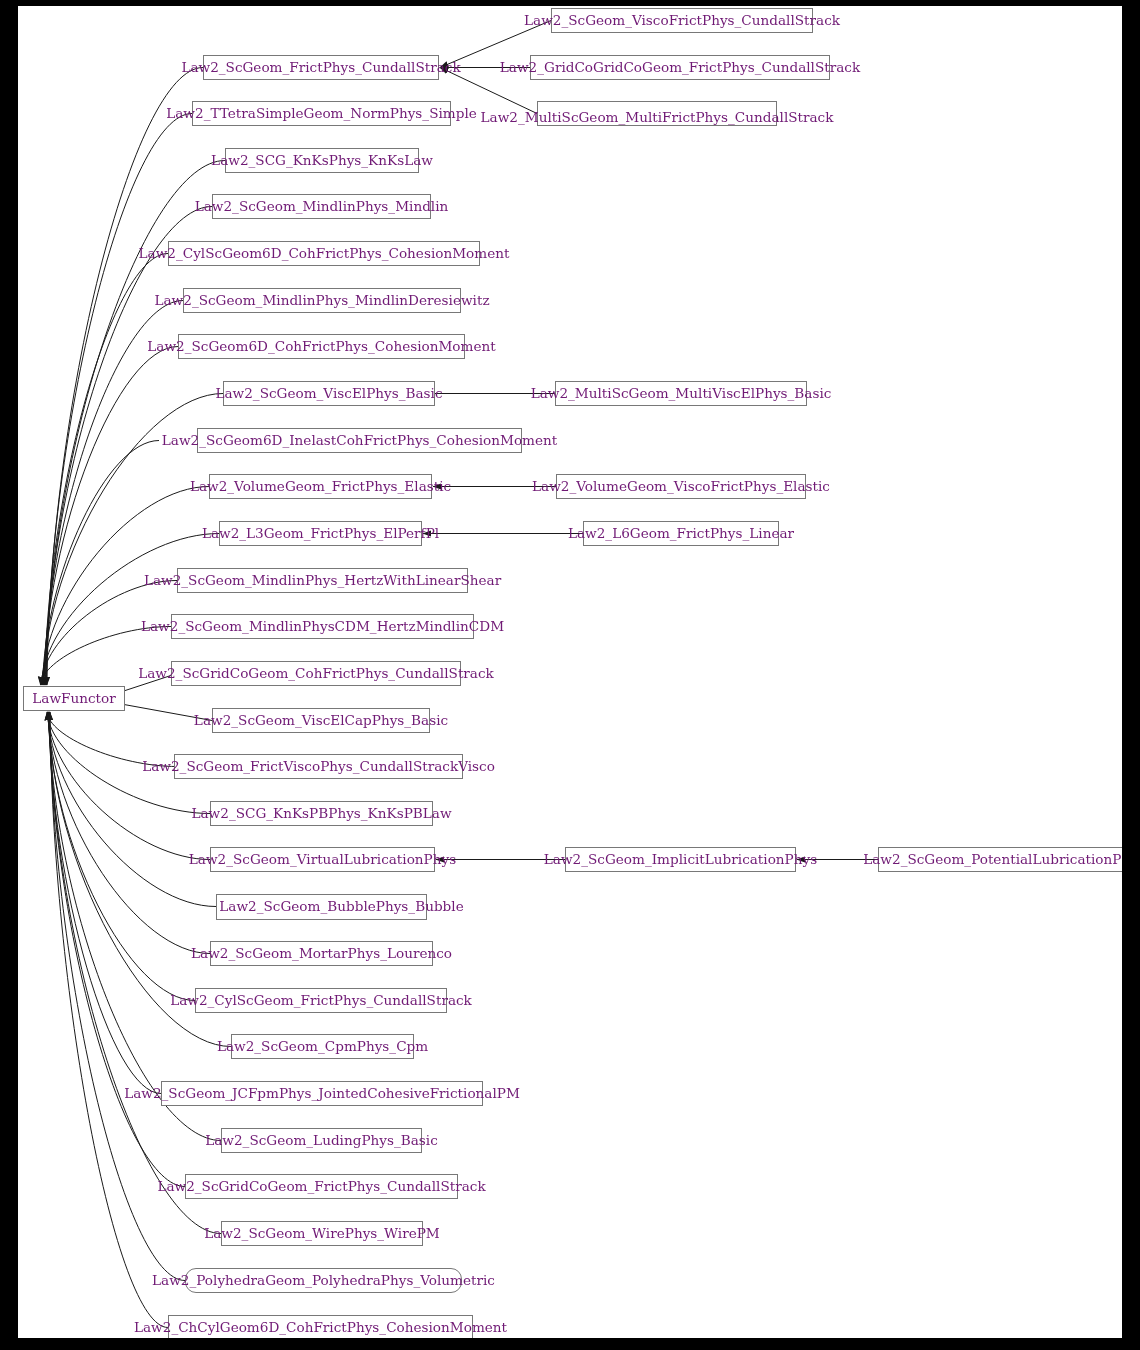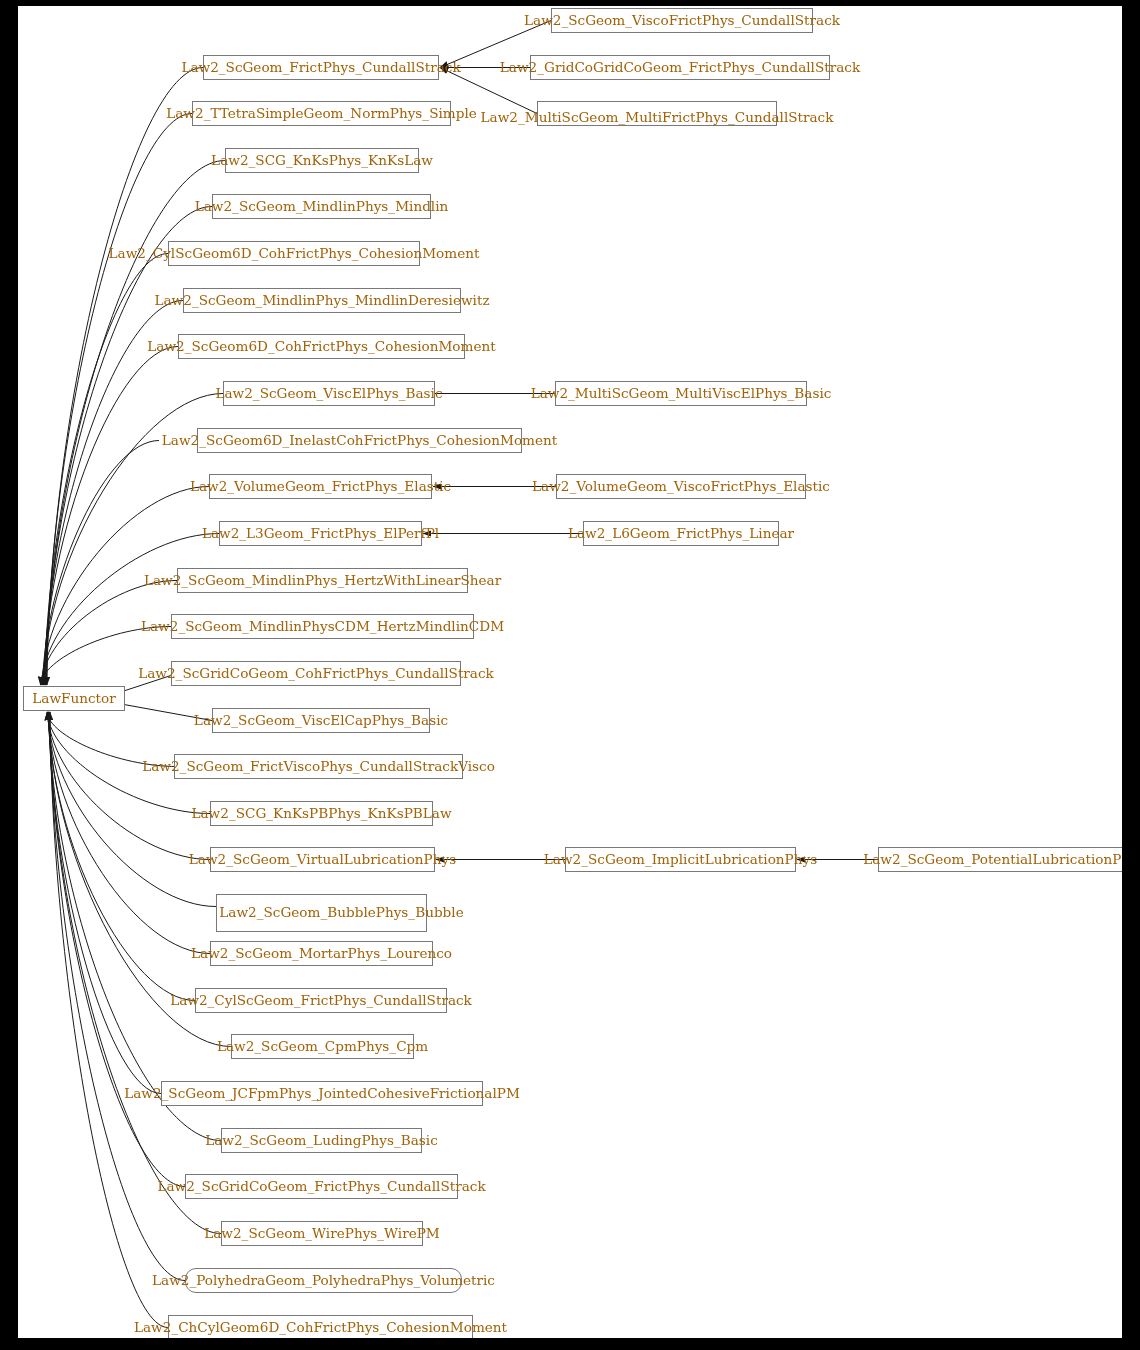--- a/index.html
+++ b/index.html
@@ -21,21 +21,21 @@
   #svg-layer{
     position:absolute; left:0; top:0;
     width:1104px; height:1332px;
     pointer-events:none;
   }
   .node{
     position:absolute;
     box-sizing:border-box;
     border:1px solid #787878;
     background:#ffffff;
-    color:#a16207;
+    color:#701a75;
     font-size:13.6px;
     line-height:1;
     white-space:nowrap;
     display:flex;
     align-items:center;
     justify-content:center;
     letter-spacing:0px;
     cursor:pointer;
   }
   .node span{display:block;padding:0 2px;}
@@ -108,21 +108,21 @@
         </div>
         <div class="node" style="left: 519px; top: 95px; width: 240px; height: 25px; align-items: flex-end;">
           <span>Law2_MultiScGeom_MultiFrictPhys_CundallStrack</span>
         </div>
         <div class="node" style="left: 207px; top: 142px; width: 194px; height: 25px;">
           <span>Law2_SCG_KnKsPhys_KnKsLaw</span>
         </div>
         <div class="node" style="left: 194px; top: 188px; width: 219px; height: 25px;">
           <span>Law2_ScGeom_MindlinPhys_Mindlin</span>
         </div>
-        <div class="node" style="left: 150px; top: 235px; width: 252px; height: 25px;">
+        <div class="node" style="left: 150px; top: 235px; width: 312px; height: 25px;">
           <span>Law2_CylScGeom6D_CohFrictPhys_CohesionMoment</span>
         </div>
         <div class="node" style="left: 165px; top: 282px; width: 278px; height: 25px;">
           <span>Law2_ScGeom_MindlinPhys_MindlinDeresiewitz</span>
         </div>
         <div class="node" style="left: 160px; top: 328px; width: 287px; height: 25px;">
           <span>Law2_ScGeom6D_CohFrictPhys_CohesionMoment</span>
         </div>
         <div class="node" style="left: 205px; top: 375px; width: 212px; height: 25px;">
           <span>Law2_ScGeom_ViscElPhys_Basic</span>
@@ -165,21 +165,21 @@
         </div>
         <div class="node" style="left: 192px; top: 841px; width: 225px; height: 25px;">
           <span>Law2_ScGeom_VirtualLubricationPhys</span>
         </div>
         <div class="node" style="left: 547px; top: 841px; width: 231px; height: 25px;">
           <span>Law2_ScGeom_ImplicitLubricationPhys</span>
         </div>
         <div class="node" style="left: 860px; top: 841px; width: 252px; height: 25px;">
           <span>Law2_ScGeom_PotentialLubricationPhys</span>
         </div>
-        <div class="node" style="left: 198px; top: 888px; width: 211px; height: 38px; padding-left: 40px;">
+        <div class="node" style="left: 198px; top: 888px; width: 211px; height: 26px; padding-left: 40px;">
           <span>Law2_ScGeom_BubblePhys_Bubble</span>
         </div>
         <div class="node" style="left: 192px; top: 935px; width: 223px; height: 25px;">
           <span>Law2_ScGeom_MortarPhys_Lourenco</span>
         </div>
         <div class="node" style="left: 177px; top: 982px; width: 252px; height: 25px;">
           <span>Law2_CylScGeom_FrictPhys_CundallStrack</span>
         </div>
         <div class="node" style="left: 213px; top: 1028px; width: 183px; height: 25px;">
           <span>Law2_ScGeom_CpmPhys_Cpm</span>

